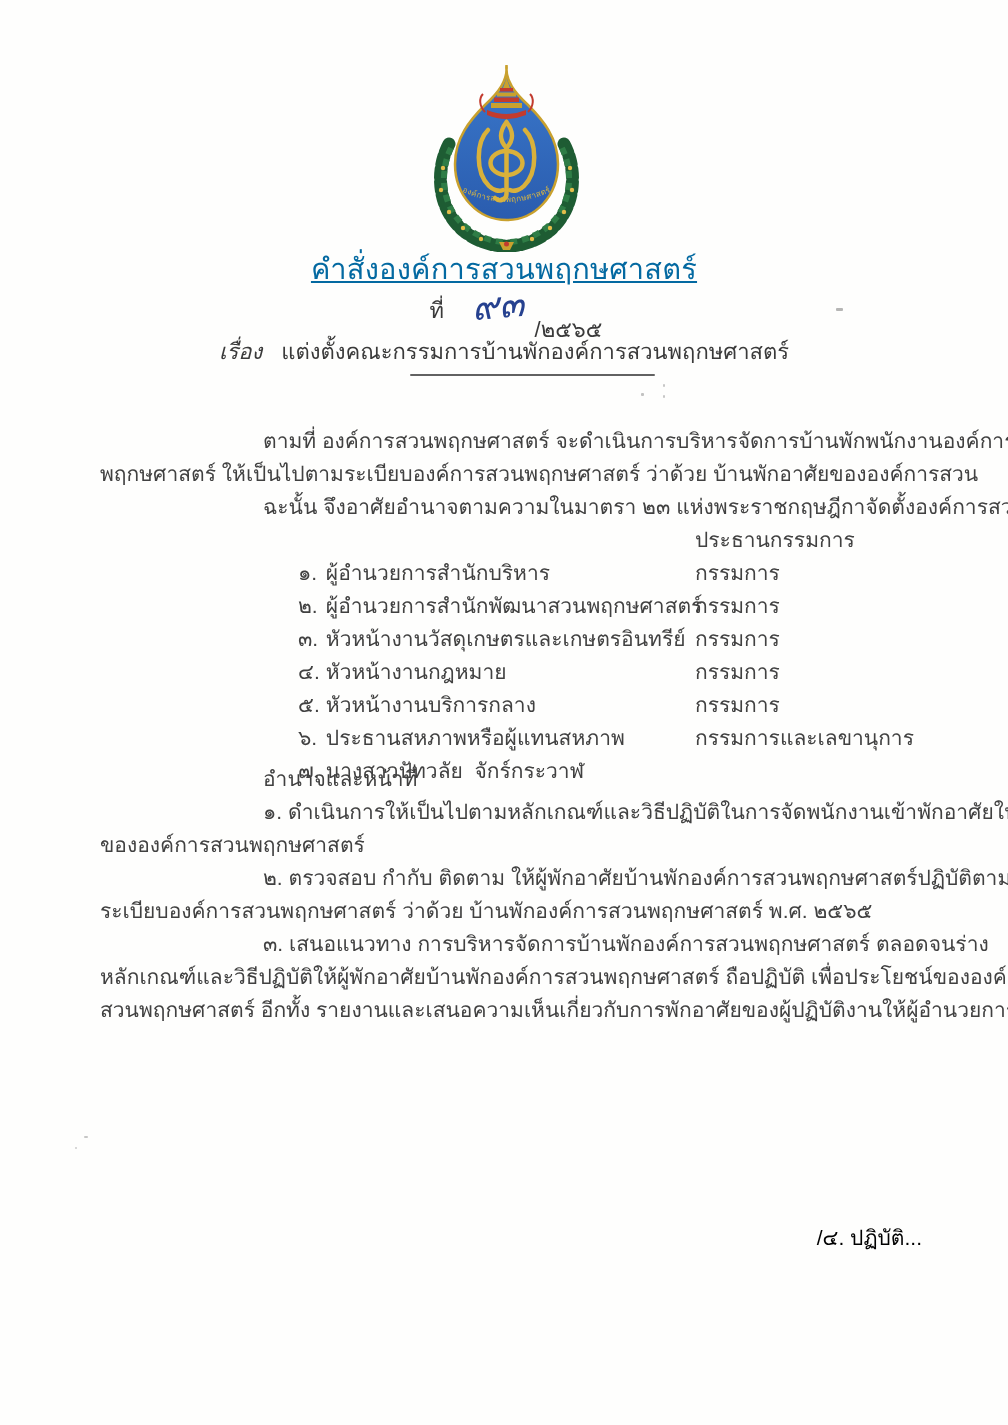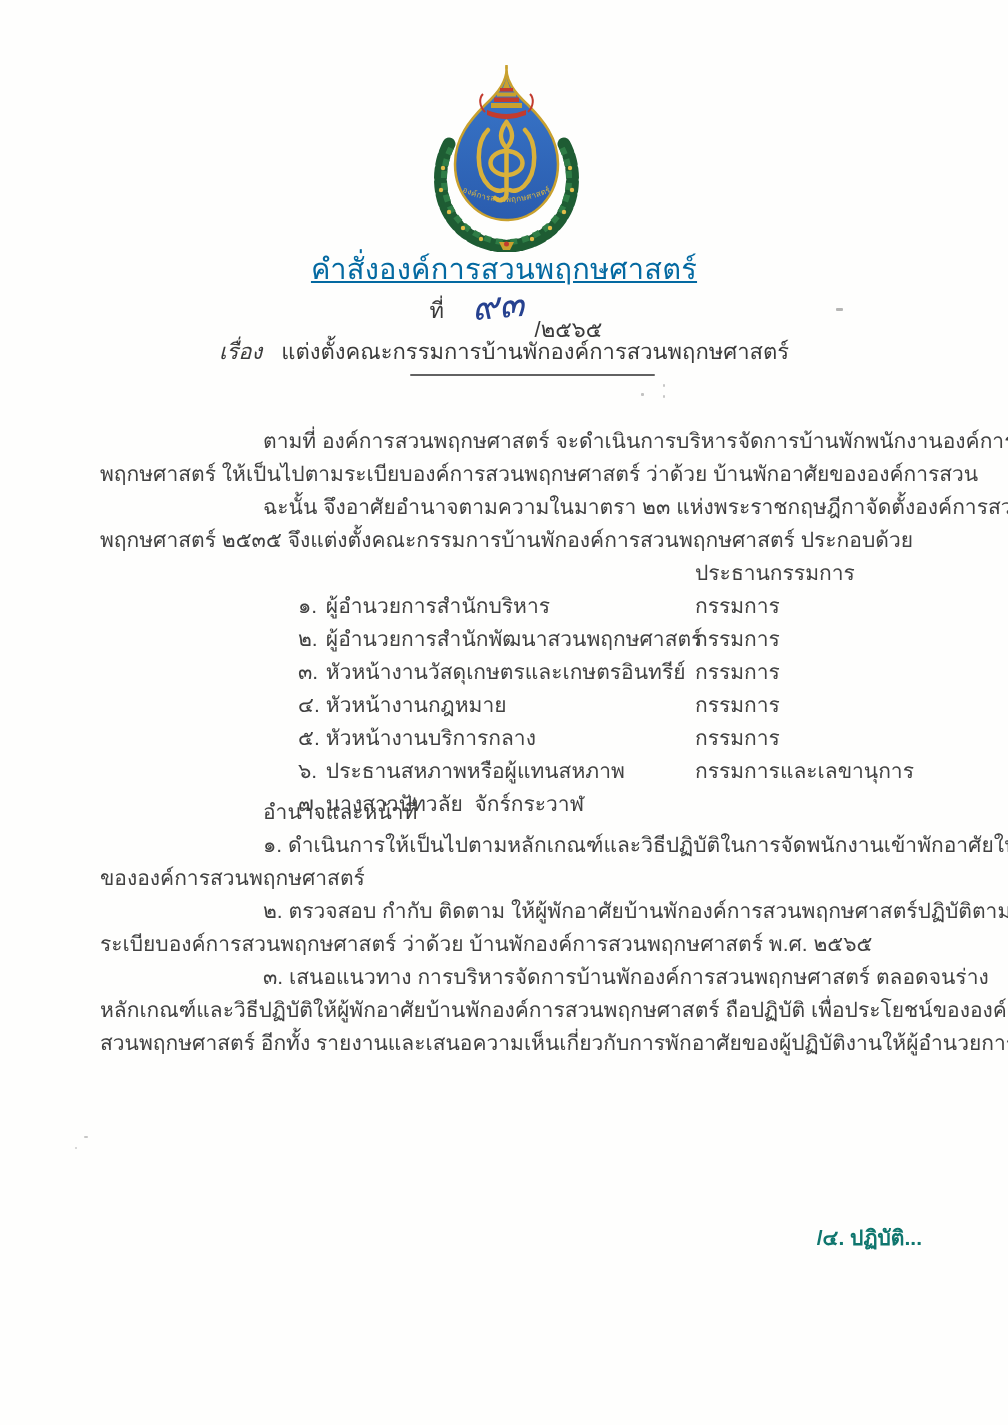--- a/index.html
+++ b/index.html
@@ -35,21 +35,21 @@
     font-size:21px;line-height:33px;color:#414141;
   }
   .line{height:33px;white-space:pre;}
   .indent{padding-left:163px;}
   .c-row{position:relative;height:33px;padding-left:163px;white-space:pre;}
   .c-num{display:inline-block;min-width:22px;}
   .c-pos{white-space:pre;}
   .c-role{position:absolute;left:595px;top:0;white-space:pre;}
   .duties-heading{height:33px;padding-left:163px;font-weight:400;color:#404040;margin-top:8px;}
   
-  .continuation{position:absolute;top:1221px;right:86px;font-size:21px;color:#0f766e;font-weight:bold;}
+  .continuation{position:absolute;top:1221px;right:86px;font-size:21px;color:#000000;}
   
   .art{position:absolute;background:#8f8f8f;border-radius:1px;}
   .art-dash{left:836px;top:308px;width:7px;height:3px;opacity:.65;}
   .art-dot{left:641px;top:393px;width:3px;height:3px;opacity:.55;}
   .art-colon-a{left:663px;top:384px;width:2px;height:3px;opacity:.5;}
   .art-colon-b{left:663px;top:395px;width:2px;height:3px;opacity:.5;}
   .art-speck-a{left:84px;top:1136px;width:4px;height:2px;opacity:.5;}
   .art-speck-b{left:75px;top:1147px;width:2px;height:2px;opacity:.45;}
 </style>
 </head>
@@ -128,21 +128,20 @@
       <span>แต่งตั้งคณะกรรมการบ้านพักองค์การสวนพฤกษศาสตร์</span>
     </div>
   </div>
 
   <div class="divider"></div>
 
   <div class="body-text">
     <div class="line indent">ตามที่ องค์การสวนพฤกษศาสตร์ จะดำเนินการบริหารจัดการบ้านพักพนักงานองค์การสวน</div>
     <div class="line">พฤกษศาสตร์ ให้เป็นไปตามระเบียบองค์การสวนพฤกษศาสตร์ ว่าด้วย บ้านพักอาศัยขององค์การสวน</div>
     <div class="line indent">ฉะนั้น จึงอาศัยอำนาจตามความในมาตรา ๒๓ แห่งพระราชกฤษฎีกาจัดตั้งองค์การสวน</div>
-    <div class="line">พฤกษศาสตร์ ๒๕๓๕ จึงแต่งตั้งคณะกรรมการบ้านพักองค์การสวนพฤกษศาสตร์ ประกอบด้วย</div>
 
     <div class="c-row">
       <span class="c-num">๑.</span> <span class="c-pos">ผู้อำนวยการสำนักบริหาร</span>
       <span class="c-role">ประธานกรรมการ</span>
     </div>
     <div class="c-row">
       <span class="c-num">๒.</span> <span class="c-pos">ผู้อำนวยการสำนักพัฒนาสวนพฤกษศาสตร์</span>
       <span class="c-role">กรรมการ</span>
     </div>
     <div class="c-row">

